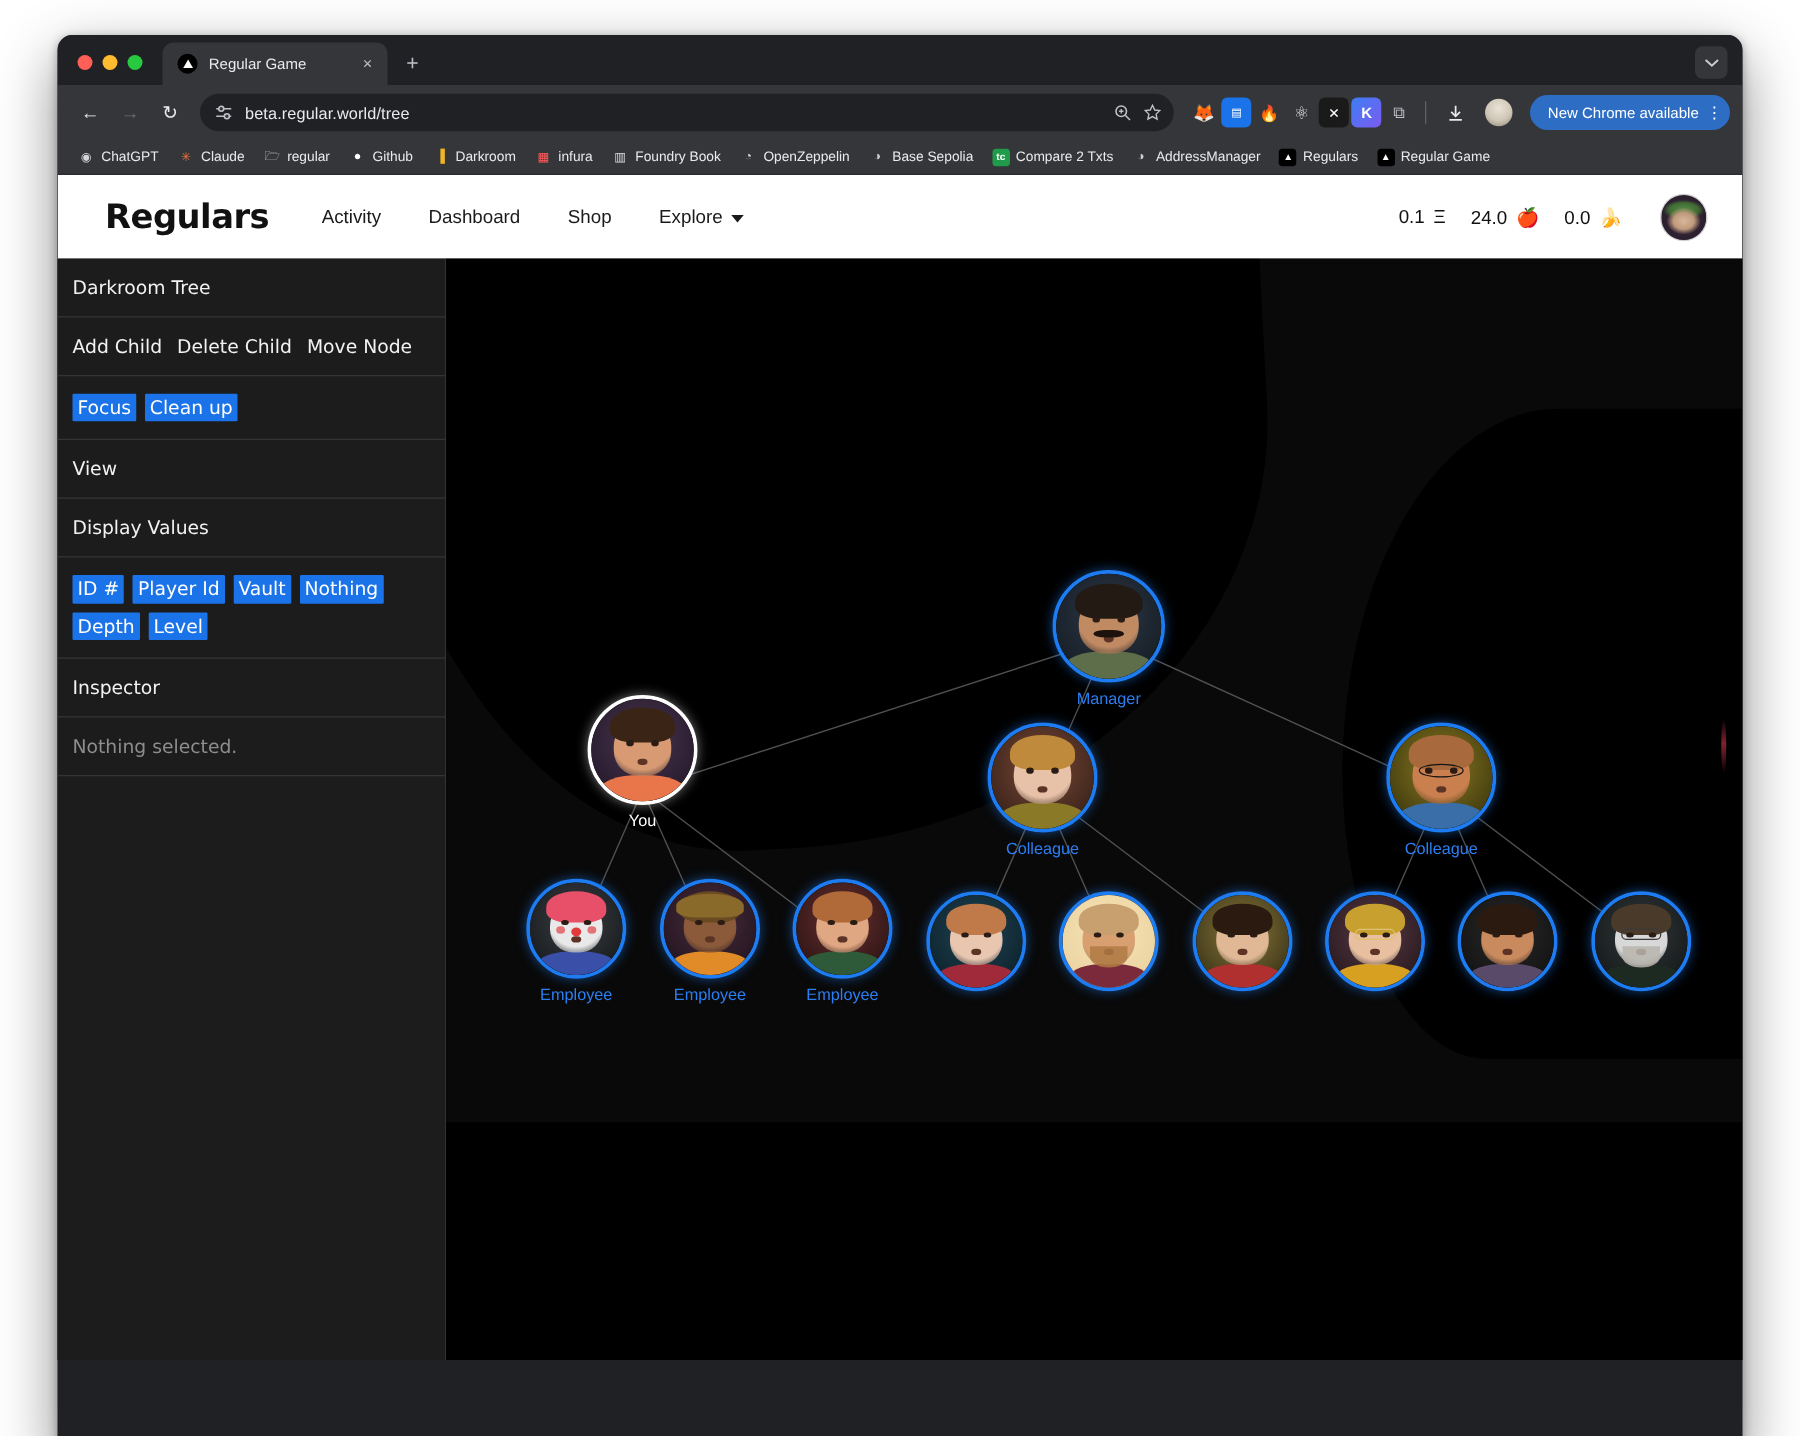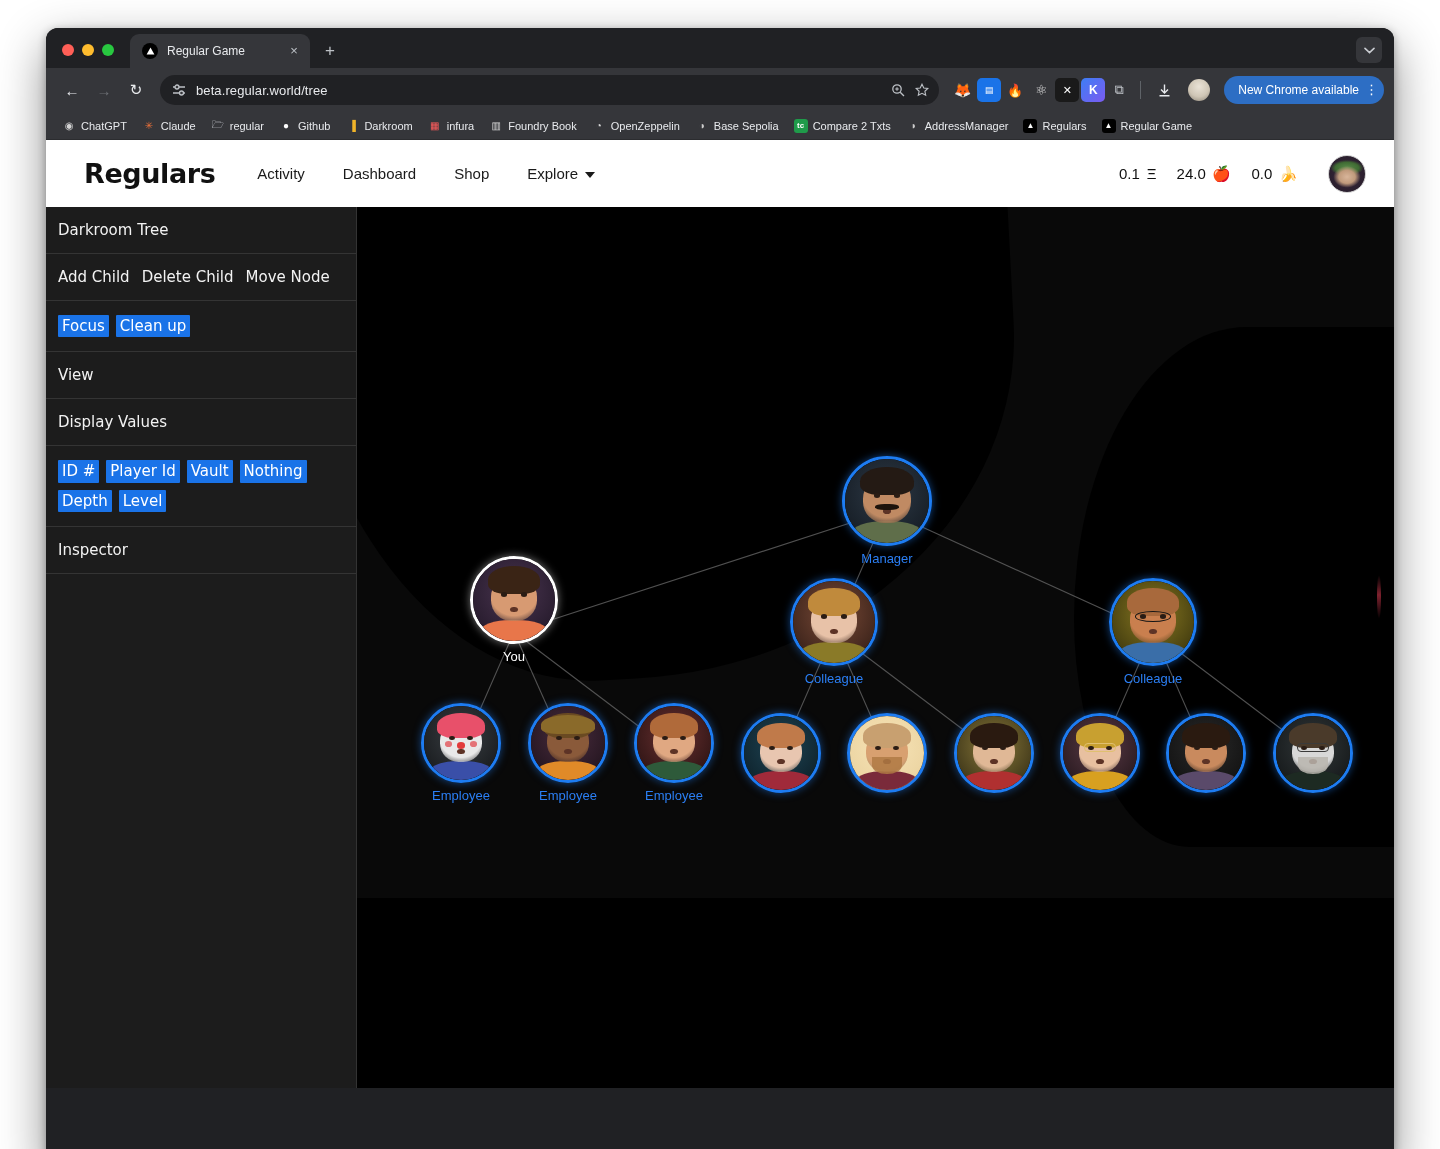--- a/index.html
+++ b/index.html
@@ -557,20 +557,21 @@
         <div class="sec head">Display Values</div>
         <div class="sec chips">
           <span class="chip">ID #</span>
           <span class="chip">Player Id</span>
           <span class="chip">Vault</span>
           <span class="chip">Nothing</span>
           <span class="chip">Depth</span>
           <span class="chip">Level</span>
         </div>
         <div class="sec head">Inspector</div>
+        <div class="sec muted">Nothing selected.</div>
       </div>
 
       <div id="canvas">
         <div id="canvas-stage">
           <div id="bg-blob"></div>
           <div id="bg-blob2"></div>
           <div id="edge-sliver"></div>
           <svg id="links">
               <line x1="530" y1="304" x2="157" y2="425" stroke="#6b6b6b" stroke-width="1.1" opacity="0.75"></line>
               <line x1="530" y1="304" x2="477" y2="425" stroke="#6b6b6b" stroke-width="1.1" opacity="0.75"></line>

